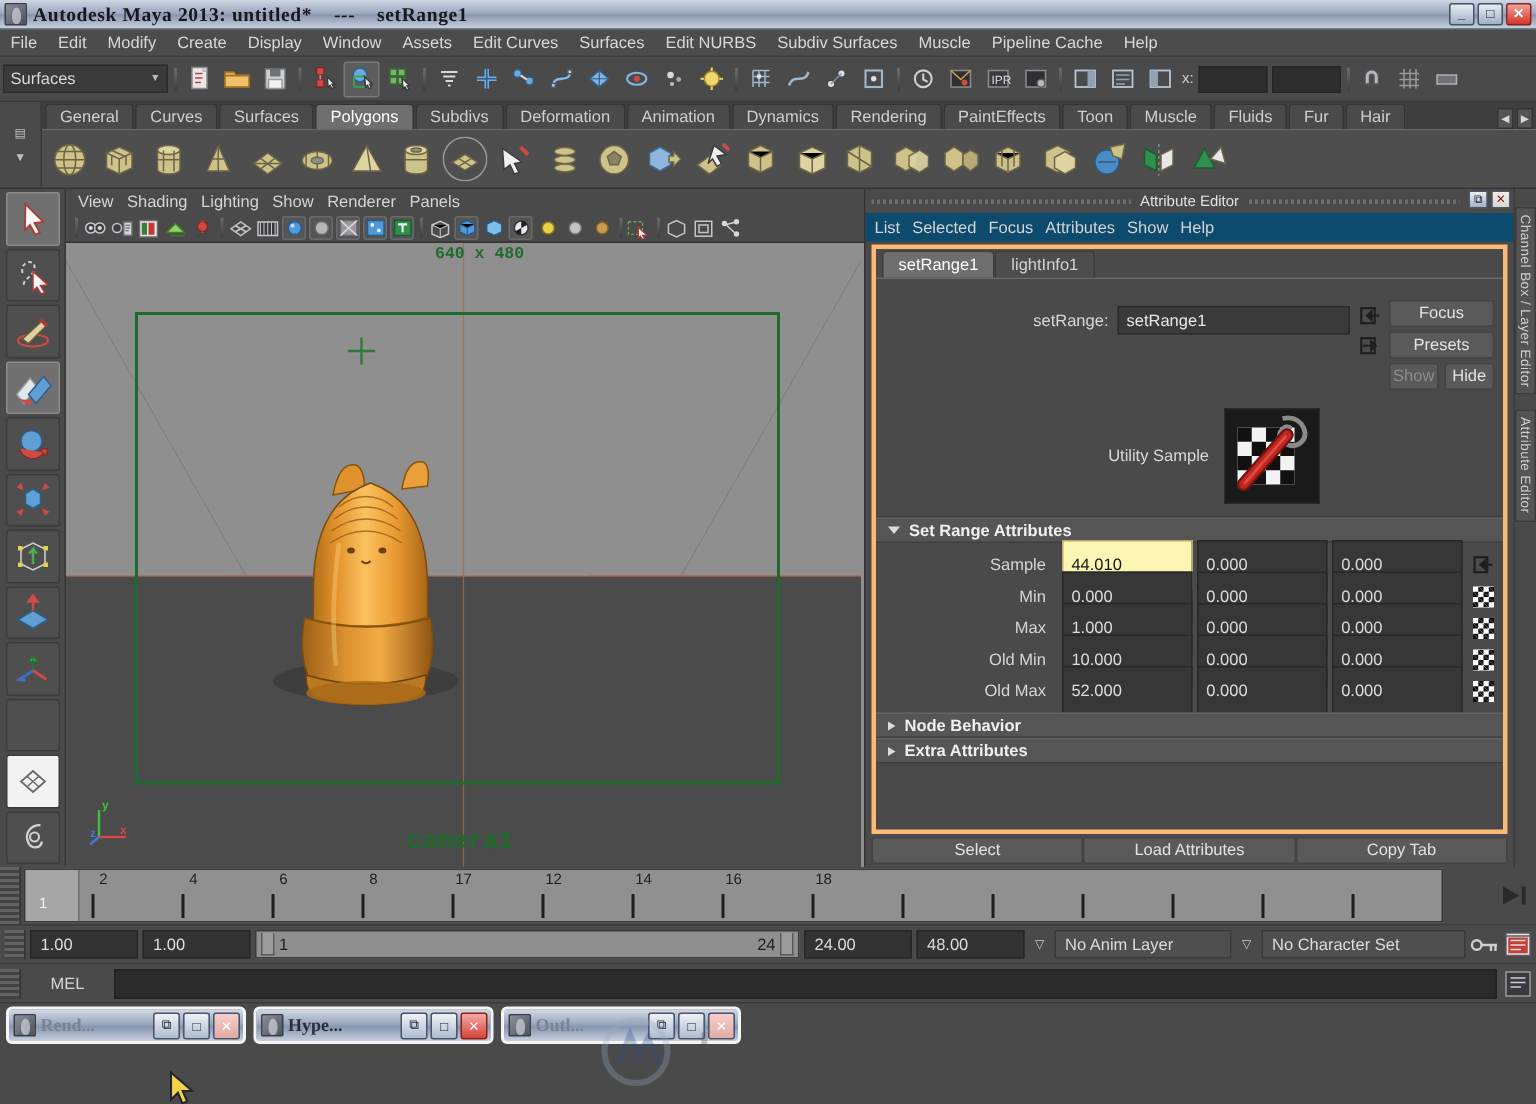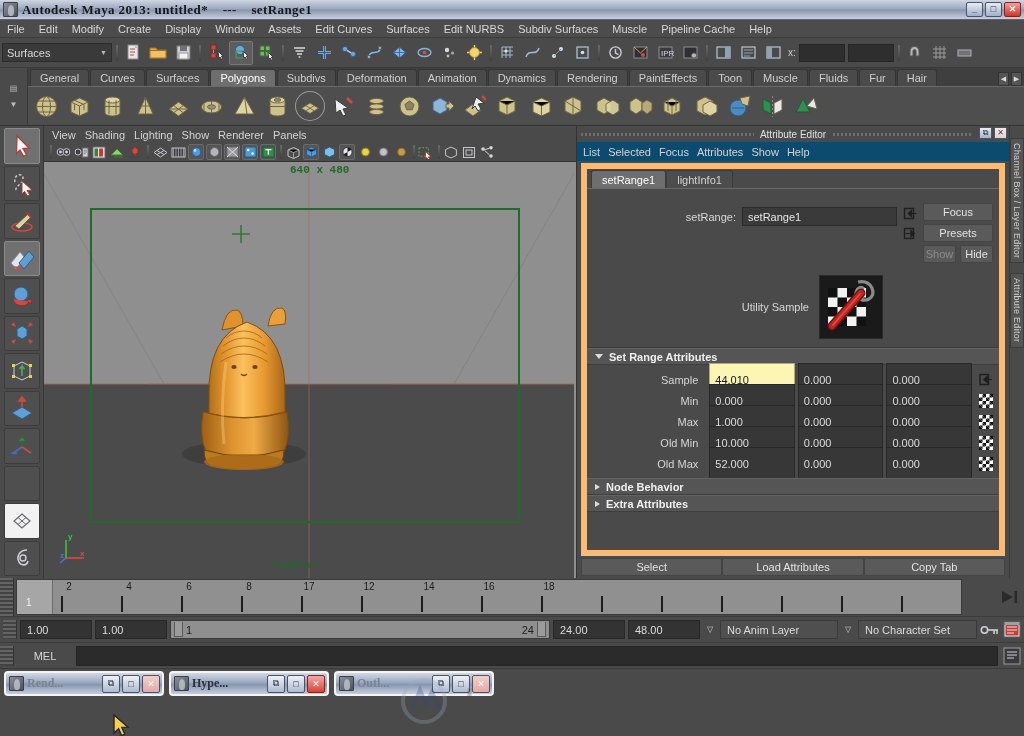--- a/index.html
+++ b/index.html
@@ -107,21 +107,21 @@
   .ae-title .dots{ position:absolute; left:4px; right:36px; top:7px; height:3px;
     background-image:repeating-linear-gradient(90deg,#6e6e6e 0 2px,transparent 2px 4px);}
   .ae-title span{ position:relative; background:#4a4a4a; padding:0 6px; z-index:2;}
   .ae-title .wb{ position:absolute; right:2px; top:1px; display:flex; gap:2px; z-index:3;}
   .ae-title .wb i{ width:13px;height:12px;border:1px solid #4d5565;border-radius:1px;
     background:linear-gradient(180deg,#e9edf3,#a3b1c8); font-style:normal;font-size:8px;
     color:#1b2232; display:flex;align-items:center;justify-content:center; line-height:1;}
   .ae-title .wb i.x{ background:linear-gradient(180deg,#f2ece9,#dcd6d3); color:#7d1f18;}
   .ae-menus{ height:19px; display:flex; align-items:center; padding-left:6px; background:#0c4a6e;}
   .ae-menus .mi{ padding:0 8px 0 0; font-size:11px; color:#d4d4d4;}
-  .ae-body{ flex:1; margin:2px 4px 0 4px; background:#4a4a4a; border:6px solid #fdba74;
+  .ae-body{ flex:1; margin:2px 4px 0 4px; background:#4a4a4a; border:3px solid #fdba74;
     display:flex; flex-direction:column; min-height:0;}
   .ae-tabs{ height:20px; display:flex; align-items:flex-end; padding-left:4px;
     border-bottom:1px solid #6a6a6a;}
   .ae-tab{ height:18px;line-height:18px;padding:0 10px;font-size:11px;color:#d2d2d2;
     background:#4d4d4d; border:1px solid #3b3b3b; border-bottom:none; border-radius:3px 3px 0 0;}
   .ae-tab.active{ background:#6e6e6e; color:#fff; }
   .ae-top{ padding:8px 6px 6px 6px; display:flex; align-items:flex-start; }
   .ae-namerow{ flex:1; display:flex; align-items:center; gap:6px; padding-top:10px; }
   .ae-namerow .lb{ flex:1; text-align:right; font-size:11px; color:#d8d8d8; }
   .ae-namerow .nf{ width:155px;height:19px;background:#3a3a3a;border:1px solid #2b2b2b;
@@ -940,21 +940,21 @@
           <ellipse cx="211" cy="205" rx="2.6" ry="2" fill="#6d4109"></ellipse>
           <path d="M197 212 q3 3 6 0" stroke="#6d4109" stroke-width="1.4" fill="none"></path>
 
           <path d="M182 200 q-6 44 -2 82" stroke="#ffd98a" stroke-width="3" fill="none" opacity=".35"></path>
         </svg>
 
         <div style="position:absolute; left:246px; top:2px; font-family:'Liberation Mono',monospace;
              font-weight:bold; font-size:11px; color:#1f6b2b;">640 x 480</div>
 
         <div style="position:absolute; left:227px; bottom:7px; font-family:'Liberation Mono',monospace;
-             font-weight:normal; font-size:11px; color:#1f6b2b;">camera1</div>
+             font-weight:bold; font-size:17px; color:#1f6b2b;">camera1</div>
 
         <svg style="position:absolute; left:14px; bottom:12px;" width="34" height="34" viewBox="0 0 34 34">
           <path d="M8 26 V8" stroke="#3fc03f" stroke-width="1.6"></path>
           <path d="M8 26 H26" stroke="#e04646" stroke-width="1.6"></path>
           <path d="M8 26 L2 31" stroke="#4a72e0" stroke-width="1.6"></path>
           <text x="10" y="7" font-size="8" fill="#3fc03f" font-family="Liberation Sans" font-weight="bold">y</text>
           <text x="22" y="24" font-size="8" fill="#e04646" font-family="Liberation Sans" font-weight="bold">x</text>
           <text x="2" y="26" font-size="8" fill="#4a72e0" font-family="Liberation Sans" font-weight="bold">z</text>
         </svg>
       </div>
@@ -1159,21 +1159,21 @@
       <span style="display:flex;align-items:center;gap:3px">
         <span>24</span>
         <span class="handle"></span>
       </span>
     </div>
     <div class="rfield" style="width:72px">24.00</div>
     <div class="rfield" style="width:72px">48.00</div>
     <div class="dropdown-arw">▽</div>
     <div class="cbox" style="width:118px">No Anim Layer</div>
     <div class="dropdown-arw">▽</div>
-    <div class="cbox" style="width:119px">No Character Set</div>
+    <div class="cbox" style="width:136px">No Character Set</div>
     <svg width="20" height="14" viewBox="0 0 20 14">
       <circle cx="4.5" cy="7" r="3.2" fill="none" stroke="#cfcfd3" stroke-width="1.6"></circle>
       <path d="M7.8 7 H18" stroke="#cfcfd3" stroke-width="1.6"></path>
       <path d="M14 7 v4 M17 7 v4" stroke="#cfcfd3" stroke-width="1.6"></path>
     </svg>
     <svg width="18" height="17" viewBox="0 0 18 17">
       <rect x="1" y="1" width="16" height="15" fill="#e3e3e6" stroke="#5d5d61"></rect>
       <rect x="2.5" y="4" width="13" height="10.5" fill="#c04038"></rect>
       <path d="M1 3 h16" stroke="#5d5d61"></path>
       <path d="M4 6 h10 M4 9 h10 M4 12 h7" stroke="#f0dcda" stroke-width="1"></path>

